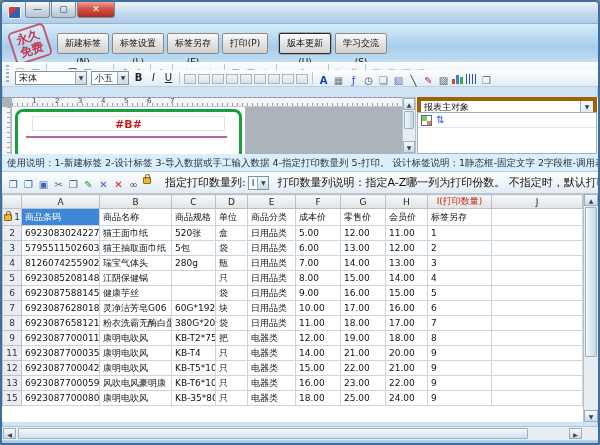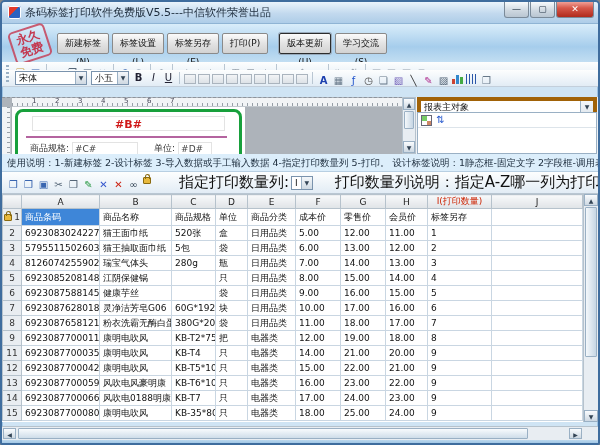--- a/index.html
+++ b/index.html
@@ -99,21 +99,21 @@
     font-size:6px;line-height:12px;text-align:center;color:#345;}
   .panel-body{position:absolute;left:1px;right:1px;top:15px;bottom:0;border:1px solid #9ab0c4;background:#fff;}
   .panel-icons{height:15px;border-bottom:1px solid #dde4ea;display:flex;align-items:center;padding-left:2px;}
   
   .instr{position:absolute;left:0;right:0;top:152px;height:18px;background:#dceefb;border-bottom:1px solid #b8cfe2;
     font-size:9.5px;color:#1a2a3a;line-height:18px;padding-left:5px;white-space:nowrap;overflow:hidden;}
   
   .gridbar{position:absolute;left:0;right:0;top:170px;height:22px;display:flex;align-items:center;
     background:linear-gradient(180deg,#fdfefe,#e2ecf5);border-bottom:1px solid #b9c6d2;padding-left:4px;
     white-space:nowrap;overflow:hidden;}
-  .gb-text{font-size:15px;color:#111;margin-left:20px;}
+  .gb-text{font-size:11px;color:#111;margin-left:6px;}
   
   .gridwrap{position:absolute;left:0;right:15px;top:192px;bottom:21px;background:#fff;overflow:hidden;}
   table.grid{border-collapse:collapse;table-layout:fixed;width:100%;}
   .grid td,.grid th{border:1px solid #c9d6e2;font-size:9px;font-weight:normal;height:15px;
     padding:0 0 0 3px;text-align:left;overflow:hidden;white-space:nowrap;background:#fff;color:#111;}
   .grid .rownum{background:#e9edf1;border-color:#b6c2cc;text-align:center;padding:0;color:#333;}
   .grid .col-letter{background:linear-gradient(#f8f9fa,#dfe3e7);border-color:#b6c2cc;text-align:center;
     padding:0;height:14px;color:#222;}
   .grid .col-letter.red{color:#cc2200;}
   .grid tr.hdr td{height:16px;}
@@ -130,21 +130,20 @@
   .bottomstrip{position:absolute;left:0;right:0;top:438px;height:7px;
     background:linear-gradient(180deg,#bcd8ee,#7fb2dc);}
 </style>
 </head>
 <body>
 
 <div class="window">
 
   <div class="titlebar">
     <span class="appicon"></span>
-    <span class="title-text">条码标签打印软件免费版V5.5---中信软件荣誉出品</span>
     <span class="winbtns">
       <span class="winbtn">—</span>
       <span class="winbtn">▢</span>
       <span class="winbtn close">✕</span>
     </span>
   </div>
 
   <div class="btnbar">
     <div class="stamp">
       <div>永久</div>
@@ -182,26 +181,20 @@
   </div>
 
   <div class="designer">
     <div class="canvas-zone">
       <div class="hruler"><span><span class="rulnum" style="left: 20px;">1</span><span class="rulnum" style="left: 43px;">2</span><span class="rulnum" style="left: 66px;">3</span><span class="rulnum" style="left: 89px;">4</span><span class="rulnum" style="left: 112px;">5</span><span class="rulnum" style="left: 135px;">6</span><span class="rulnum" style="left: 158px;">7</span></span></div>
       <div class="vruler"></div>
       <div class="page">
         <div class="label-card">
           <div class="fld-b">#B#</div>
           <div class="purpline"></div>
-          <div class="spec-row">
-            <span>商品规格:</span>
-            <span class="fld fld-c">#C#</span>
-            <span class="unit-lab">单位:</span>
-            <span class="fld fld-d">#D#</span>
-          </div>
         </div>
       </div>
     </div>
     <div class="dvscroll">
       <span class="sbtn up">▲</span>
       <span class="sthumb" style="top:13px;height:18px"></span>
       <span class="sbtn dn">▼</span>
     </div>
     <div class="obj-panel">
       <div class="ddl">
@@ -414,33 +407,20 @@
             <td>KB-T6*1000W</td>
             <td>只</td>
             <td>电器类</td>
             <td>16.00</td>
             <td>23.00</td>
             <td>22.00</td>
             <td>9</td>
             <td></td>
           </tr>
           <tr>
-            <td class="rownum">14</td>
-            <td>6923087700066</td>
-            <td>风吹电0188明康</td>
-            <td>KB-T7</td>
-            <td>只</td>
-            <td>电器类</td>
-            <td>17.00</td>
-            <td>24.00</td>
-            <td>23.00</td>
-            <td>9</td>
-            <td></td>
-          </tr>
-          <tr>
             <td class="rownum">15</td>
             <td>6923087700080</td>
             <td>康明电吹风</td>
             <td>KB-35*800W</td>
             <td>只</td>
             <td>电器类</td>
             <td>18.00</td>
             <td>25.00</td>
             <td>24.00</td>
             <td>9</td>

